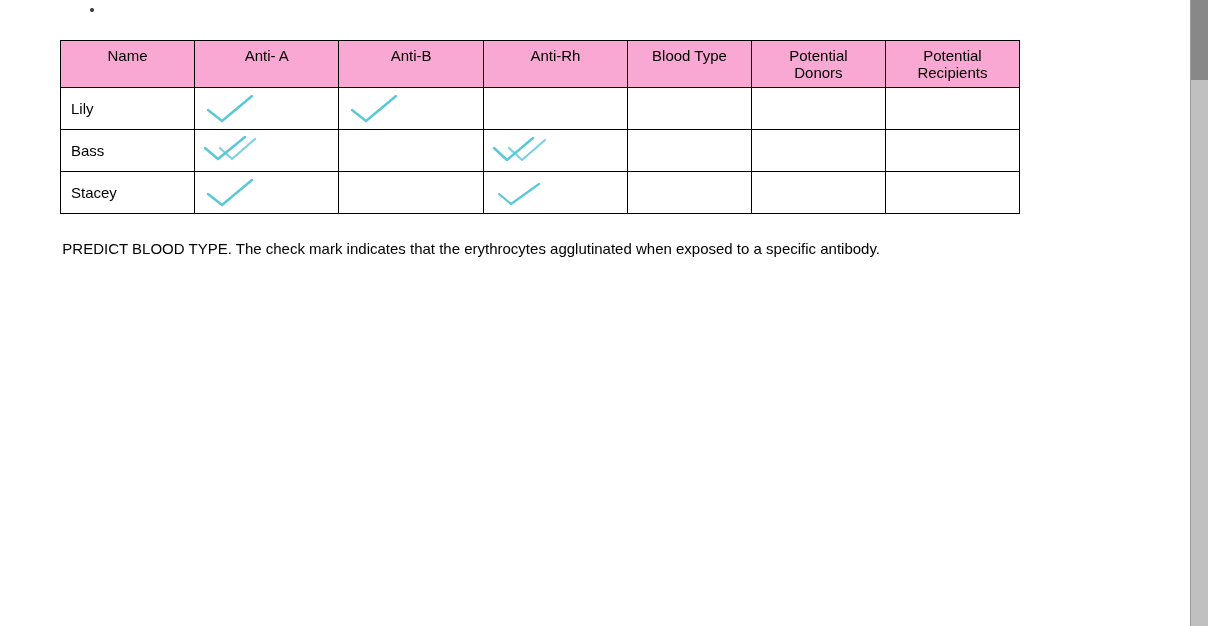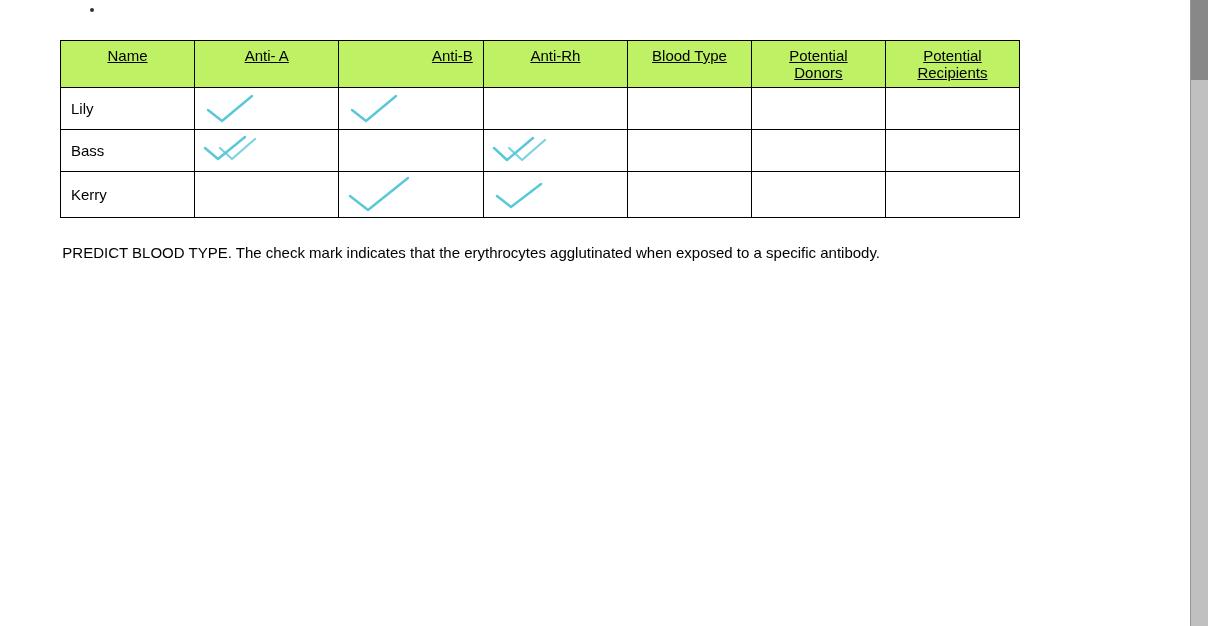--- a/index.html
+++ b/index.html
@@ -48,31 +48,30 @@
     .blood-table td {
       border: 1.5px solid #000;
       padding: 6px 10px;
       vertical-align: middle;
       min-width: 100px;
     }
 
     .blood-table th {
       font-weight: normal;
       vertical-align: top;
-      background: #bef264;
-      text-decoration: underline;
+      background: #f9a8d4;
     }
 
     .blood-table td {
       height: 38px;
     }
 
     .col-name { width: 130px; }
     .col-anti-a { width: 140px; }
-    .col-anti-b { width: 140px; text-align: right; }
+    .col-anti-b { width: 140px; }
     .col-anti-rh { width: 140px; margin-left: 36px; }
     .col-blood-type { width: 120px; }
     .col-potential-donors { width: 130px; }
     .col-potential-recipients { width: 130px; }
 
     .description {
       margin-top: 10px;
       font-size: 15px;
       line-height: 1.5;
       max-width: 820px;
@@ -135,27 +134,27 @@
           <td style="padding: 0px 5px;"></td>
           <td style="padding: 0px 5px;"><svg width="70" height="38" viewBox="0 0 70 38" fill="none" xmlns="http://www.w3.org/2000/svg">
         <path d="M5 18 L18 30 L44 8" stroke="#5bc8d8" stroke-width="2.5" stroke-linecap="round" stroke-linejoin="round" fill="none"></path>
         <path d="M20 18 L33 30 L56 10" stroke="#5bc8d8" stroke-width="2.2" stroke-linecap="round" stroke-linejoin="round" fill="none" opacity="0.8"></path>
       </svg></td>
           <td></td>
           <td></td>
           <td></td>
         </tr>
         <tr>
-          <td>Kerry</td>
+          <td>Stacey</td>
+          <td style="padding: 0px 5px;"><svg width="60" height="38" viewBox="0 0 60 38" fill="none" xmlns="http://www.w3.org/2000/svg">
+        <path d="M8 22 L22 33 L52 8" stroke="#5bc8d8" stroke-width="2.5" stroke-linecap="round" stroke-linejoin="round" fill="none"></path>
+      </svg></td>
           <td style="padding: 0px 5px;"></td>
-          <td style="padding: 0px 5px;"><svg width="70" height="42" viewBox="0 0 70 42" fill="none" xmlns="http://www.w3.org/2000/svg">
-        <path d="M6 24 L24 38 L64 6" stroke="#5bc8d8" stroke-width="2.5" stroke-linecap="round" stroke-linejoin="round" fill="none"></path>
-      </svg></td>
           <td style="padding: 0px 5px;"><svg width="60" height="38" viewBox="0 0 60 38" fill="none" xmlns="http://www.w3.org/2000/svg">
-        <path d="M8 22 L22 33 L52 10" stroke="#5bc8d8" stroke-width="2.5" stroke-linecap="round" stroke-linejoin="round" fill="none"></path>
+        <path d="M10 22 L22 32 L50 12" stroke="#5bc8d8" stroke-width="2.2" stroke-linecap="round" stroke-linejoin="round" fill="none"></path>
       </svg></td>
           <td></td>
           <td></td>
           <td></td>
         </tr>
       </tbody>
   </table>
 
   <div class="description">PREDICT BLOOD TYPE. The check mark indicates that the erythrocytes agglutinated when exposed to a specific antibody.</div>
 </div>

